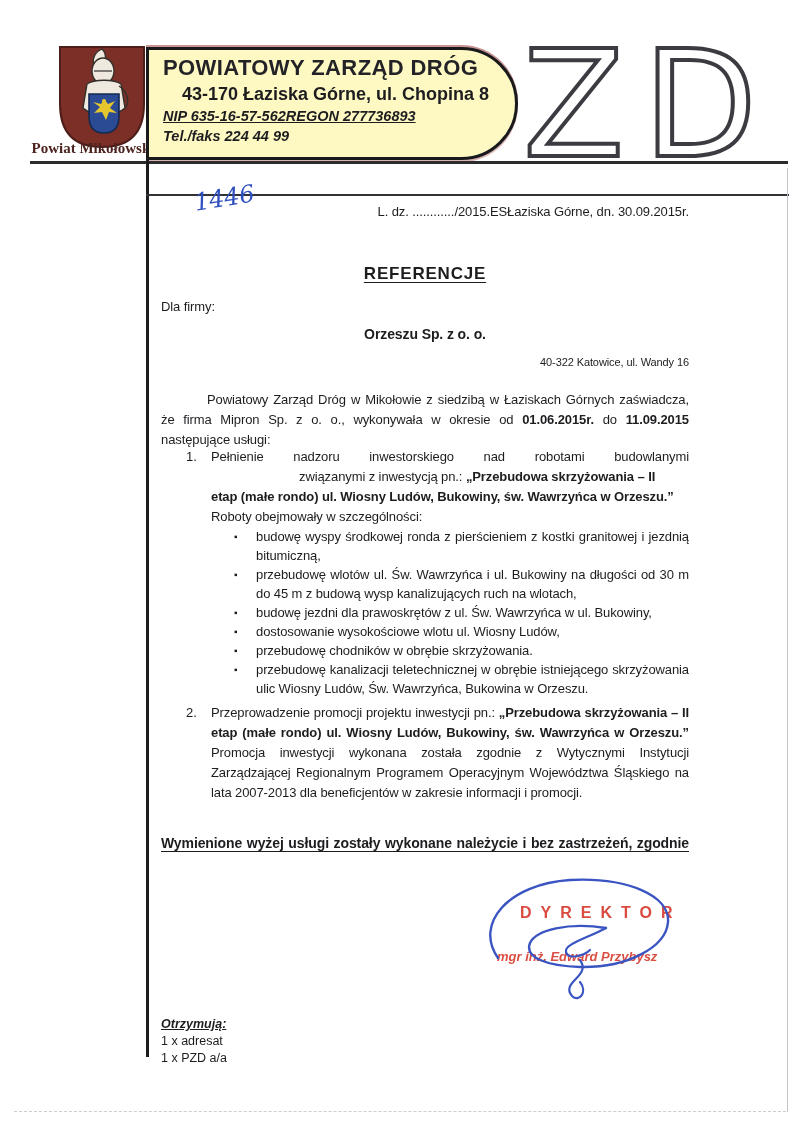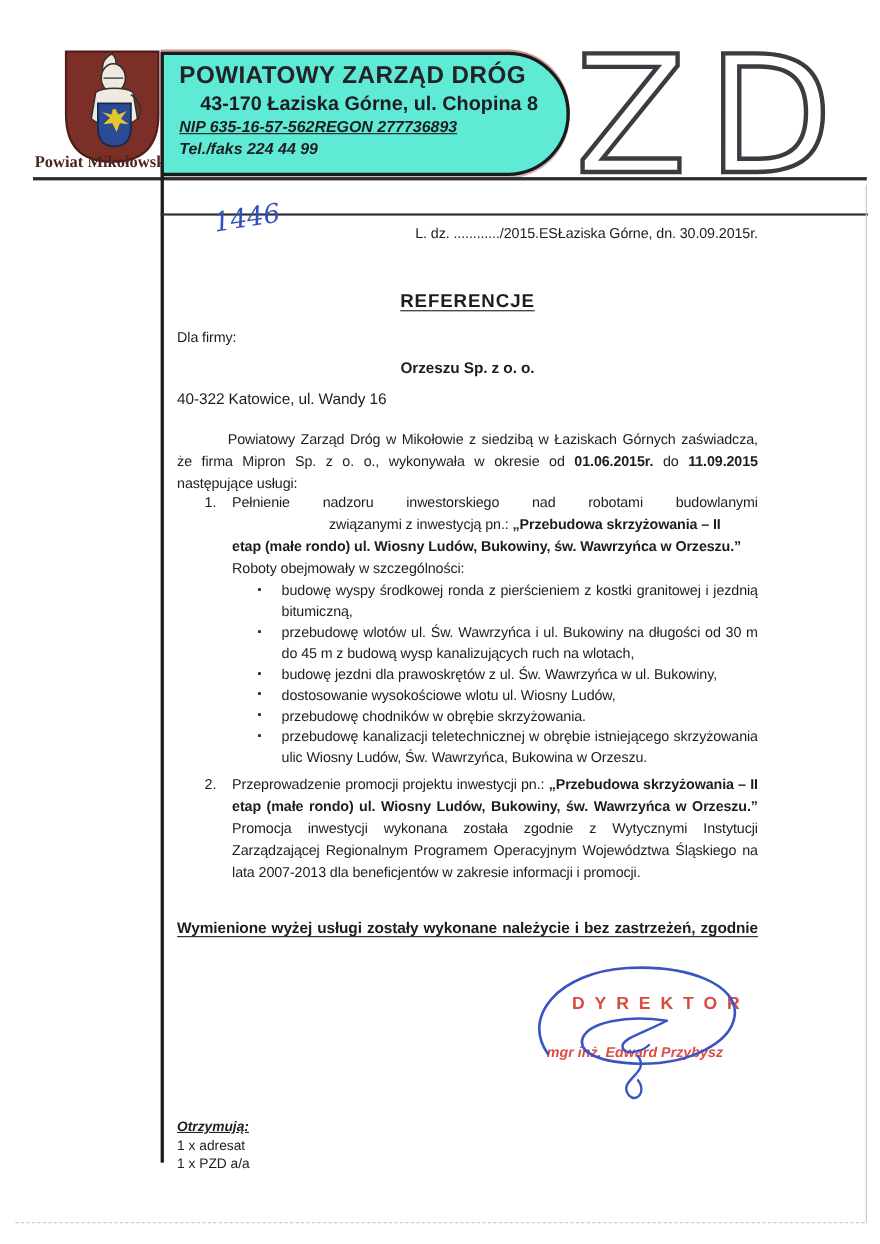--- a/index.html
+++ b/index.html
@@ -4,21 +4,21 @@
 <style>
   html,body{margin:0;padding:0;background:#e8e8e8;}
   .page{position:relative;width:800px;height:1131px;margin:0 auto;background:#ffffff;
         font-family:"Liberation Sans",sans-serif;color:#1d1d20;overflow:hidden;}
 
   
   .coa{position:absolute;left:56px;top:44px;width:92px;height:106px;}
   .logo-caption{position:absolute;left:12px;top:140px;width:162px;text-align:center;
         font-family:"Liberation Serif",serif;font-weight:bold;font-size:15px;color:#4c2420;}
   .hbox{position:absolute;left:146px;top:47px;width:372px;height:113px;box-sizing:border-box;
-        border:3px solid #1a1a1d;border-radius:0 62px 62px 0;background:#5eead4;
+        border:3px solid #1a1a1d;border-radius:0 62px 62px 0;background:#fef9c3;
         padding:5px 0 0 14px;box-shadow:0 -2px 0 rgba(146,44,40,.5),0 2px 0 rgba(146,44,40,.35);}
   .org{font-size:22px;font-weight:bold;letter-spacing:.4px;color:#232327;white-space:nowrap;}
   .orgaddr{font-size:18px;font-weight:bold;margin-top:3px;white-space:nowrap;margin-left:19px;}
   .niprow{display:flex;justify-content:flex-start;width:332px;margin-top:3px;
         font-size:14.5px;font-weight:bold;font-style:italic;}
   .niprow span{text-decoration:underline;}
   .telrow{width:330px;text-align:left;margin-top:4px;font-size:14.5px;font-weight:bold;font-style:italic;}
   .bigletters{position:absolute;left:505px;top:40px;width:285px;height:128px;}
 
   
@@ -32,21 +32,21 @@
   .content{position:absolute;left:161px;top:196px;width:528px;height:900px;
         font-size:13px;line-height:20px;letter-spacing:-.1px;}
   .abs{position:absolute;left:0;right:0;}
   .refrow{top:6px;display:flex;justify-content:flex-end;}
   .hand{position:absolute;left:33px;top:-14px;font-family:"DejaVu Serif",serif;font-style:italic;
         font-size:24px;color:#3050c0;transform:rotate(-9deg);}
   .doctitle{top:68px;text-align:center;font-size:17px;font-weight:bold;letter-spacing:.8px;
         text-decoration:underline;text-underline-offset:3px;}
   .dlafirmy{top:101px;}
   .cname{top:128px;text-align:center;font-weight:bold;font-size:14px;}
-  .caddr{top:156px;text-align:left;font-size:14px;}
+  .caddr{top:156px;text-align:right;font-size:11px;}
   .intro{top:194px;text-align:justify;text-indent:46px;}
   .b{font-weight:bold;}
   .item{display:flex;}
   .num{flex:none;width:50px;padding-left:25px;box-sizing:border-box;}
   .itext{flex:1;}
   .item1{top:251px;}
   .item1 .l1{text-align:justify;text-align-last:justify;}
   .item1 .l2{padding-left:88px;white-space:nowrap;}
   .blist{list-style:none;margin:0;padding:0 0 0 21px;line-height:19px;}
   .blist li{position:relative;padding-left:24px;text-align:justify;margin:0;}

